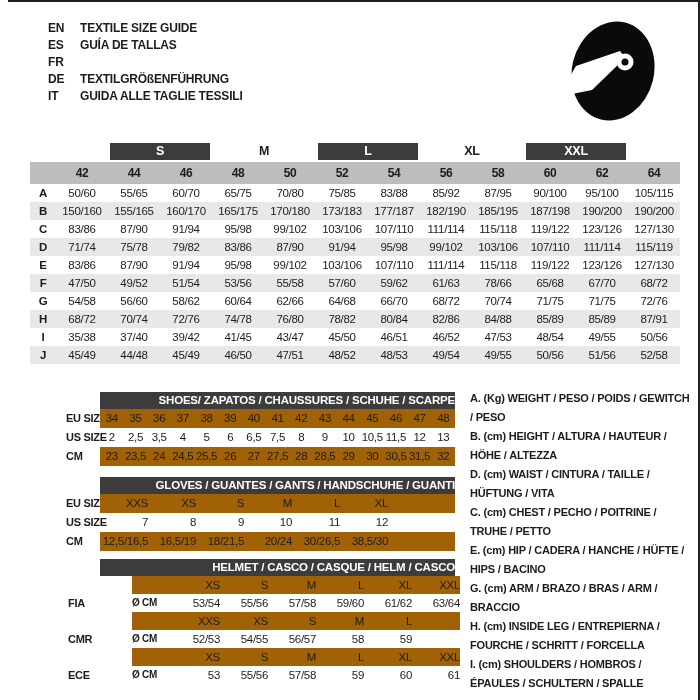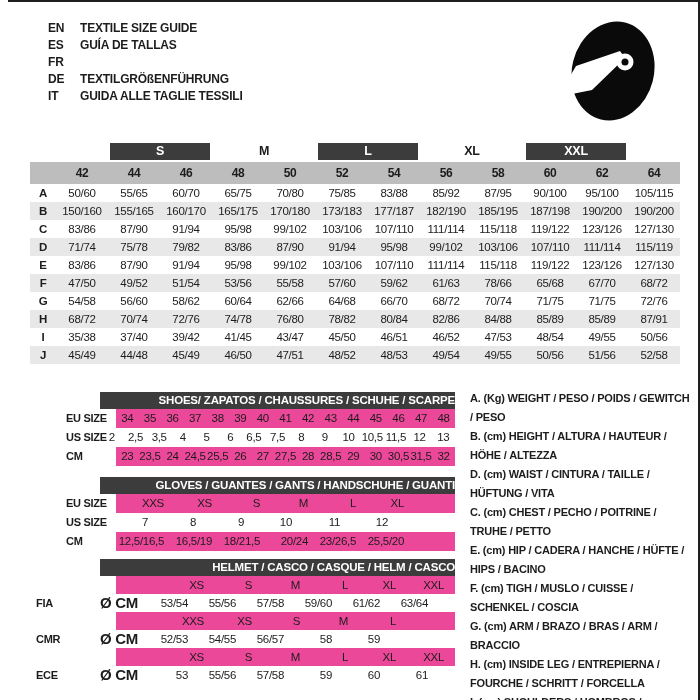--- a/index.html
+++ b/index.html
@@ -37,27 +37,27 @@
   
   .subtable { position:absolute; left:30px; width:425px; }
   .subtable.shoes  { top:392px; }
   .subtable.gloves { top:477px; }
   .subtable.helmet { top:559px; }
   .sub-title { margin-left:70px; background:#3c3c3c; color:#fff; font-weight:bold; font-size:11.5px;
                height:17px; line-height:17px; padding-left:5px; letter-spacing:-0.2px; white-space:nowrap;text-align:right; }
   .sub-row { display:flex; height:19px; line-height:19px; font-size:11.5px; letter-spacing:-0.3px; }
   .helmet .sub-row { height:18px; line-height:18px; }
   .row-label { width:70px; flex:none; font-weight:bold; font-size:11px; padding-left:36px; white-space:nowrap; }
-  .helmet .row-label { padding-left:6px; }
+  .helmet .row-label { padding-left:6px;margin-left:32px; }
   .row-band { flex:1; display:flex; }
-  .row-band.shaded { background:#ec4899;margin-left:16px; }
+  .row-band.shaded { background:#a16207; }
   .cell { text-align:center; white-space:nowrap; overflow:visible; }
   .shoes .cell { flex:1; }
   .gloves .cell, .helmet .cell { width:48px; flex:none;text-align:right; }
-  .unit-cell { width:40px; flex:none; font-weight:bold; font-size:15px; }
+  .unit-cell { width:40px; flex:none; font-weight:bold; font-size:10px; }
 
   
   .legend { position:absolute; left:470px; top:389px; width:224px;
             font-size:11px; font-weight:bold; line-height:19px; letter-spacing:-0.2px; }
 </style>
 </head>
 <body>
 
 <div class="page">
   <div class="border-top"></div>
@@ -390,22 +390,22 @@
             <div class="cell">12</div>
           </div>
         </div>
         <div class="sub-row">
           <div class="row-label">CM</div>
           <div class="row-band shaded">
             <div class="cell">12,5/16,5</div>
             <div class="cell">16,5/19</div>
             <div class="cell">18/21,5</div>
             <div class="cell">20/24</div>
-            <div class="cell">23/26,5</div>
-            <div class="cell">25,5/20</div>
+            <div class="cell">30/26,5</div>
+            <div class="cell">38,5/30</div>
           </div>
         </div>
       </div>
   </section>
 
   <section class="subtable helmet">
     <div class="sub-title">HELMET / CASCO / CASQUE / HELM / CASCO</div>
     <div id="helmet-rows">
         <div class="sub-row">
           <div class="row-label"></div>
@@ -481,18 +481,17 @@
         </div>
       </div>
   </section>
 
   <div class="legend" id="legend">
       <div class="legend-item">A. (Kg) WEIGHT / PESO / POIDS / GEWITCH / PESO</div>
       <div class="legend-item">B. (cm) HEIGHT / ALTURA / HAUTEUR / HÖHE / ALTEZZA</div>
       <div class="legend-item">D. (cm) WAIST / CINTURA / TAILLE / HÜFTUNG / VITA</div>
       <div class="legend-item">C. (cm) CHEST / PECHO / POITRINE / TRUHE / PETTO</div>
       <div class="legend-item">E. (cm) HIP / CADERA / HANCHE / HÜFTE / HIPS / BACINO</div>
-      <div class="legend-item">F. (cm) TIGH / MUSLO / CUISSE / SCHENKEL / COSCIA</div>
       <div class="legend-item">G. (cm) ARM / BRAZO / BRAS / ARM / BRACCIO</div>
       <div class="legend-item">H. (cm) INSIDE LEG / ENTREPIERNA / FOURCHE / SCHRITT / FORCELLA</div>
       <div class="legend-item">I. (cm) SHOULDERS / HOMBROS / ÉPAULES / SCHULTERN / SPALLE</div>
     </div>
 </div>
 
 </body></html>

